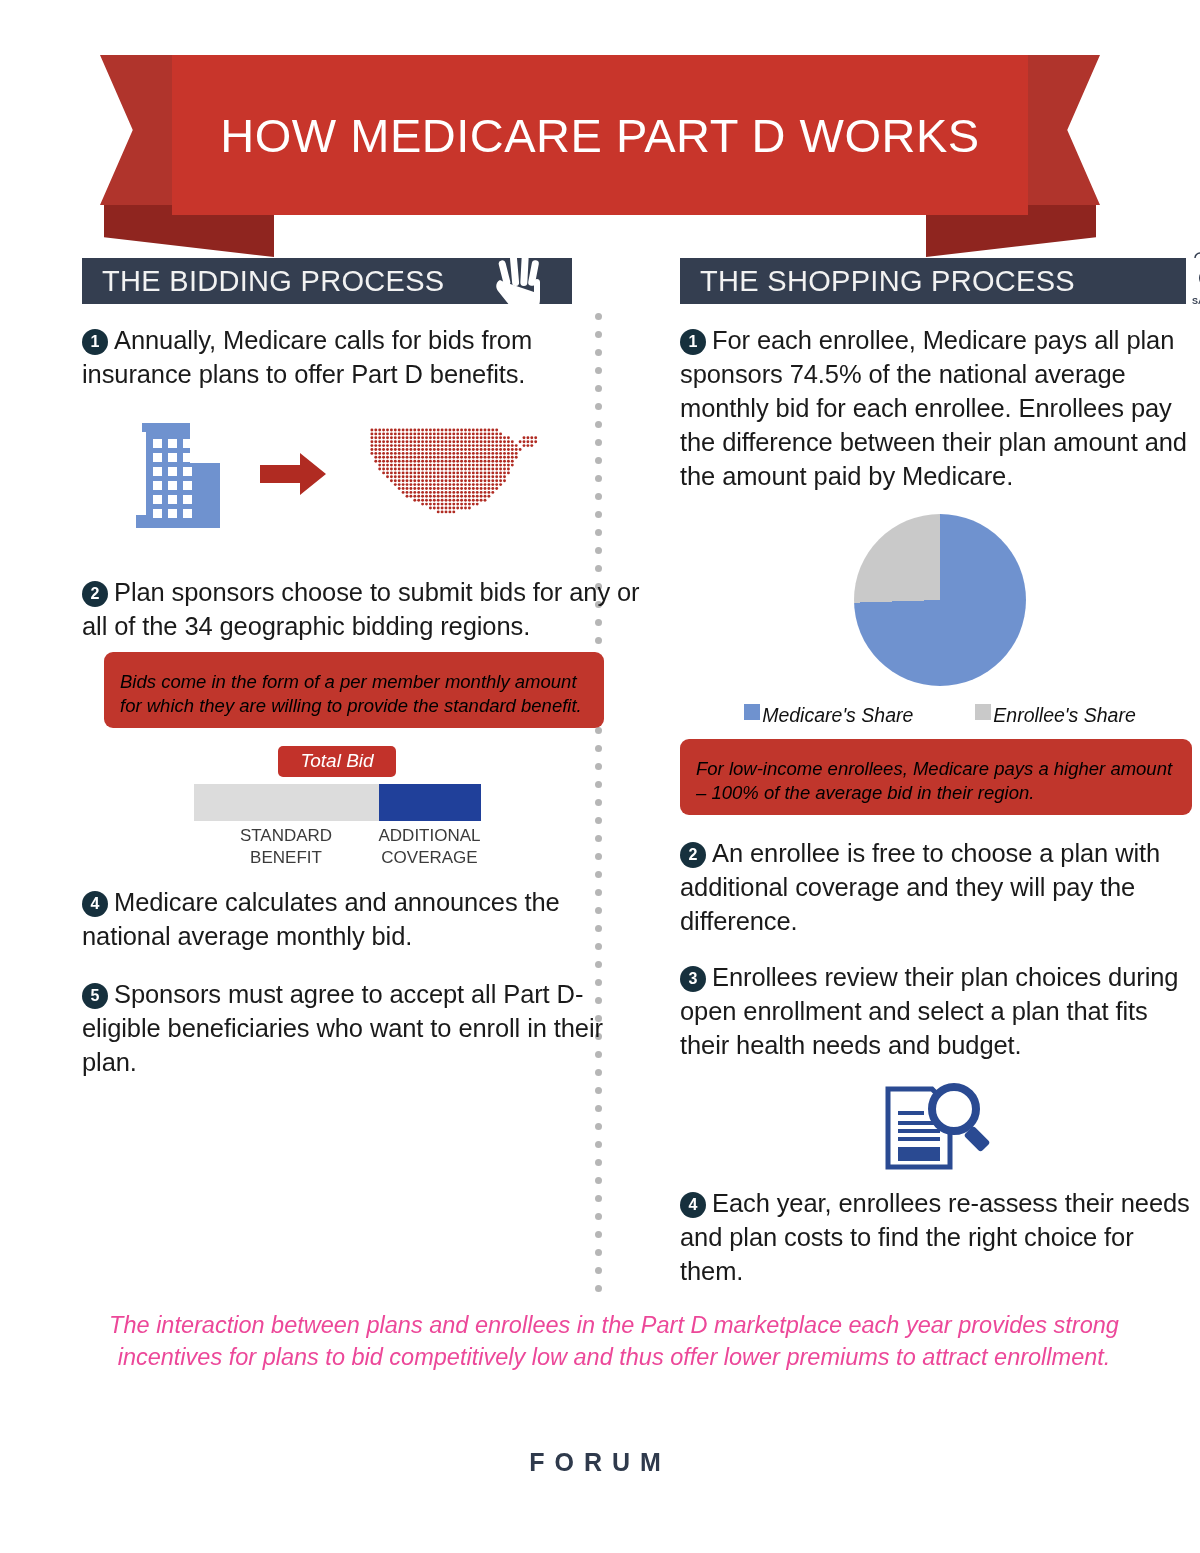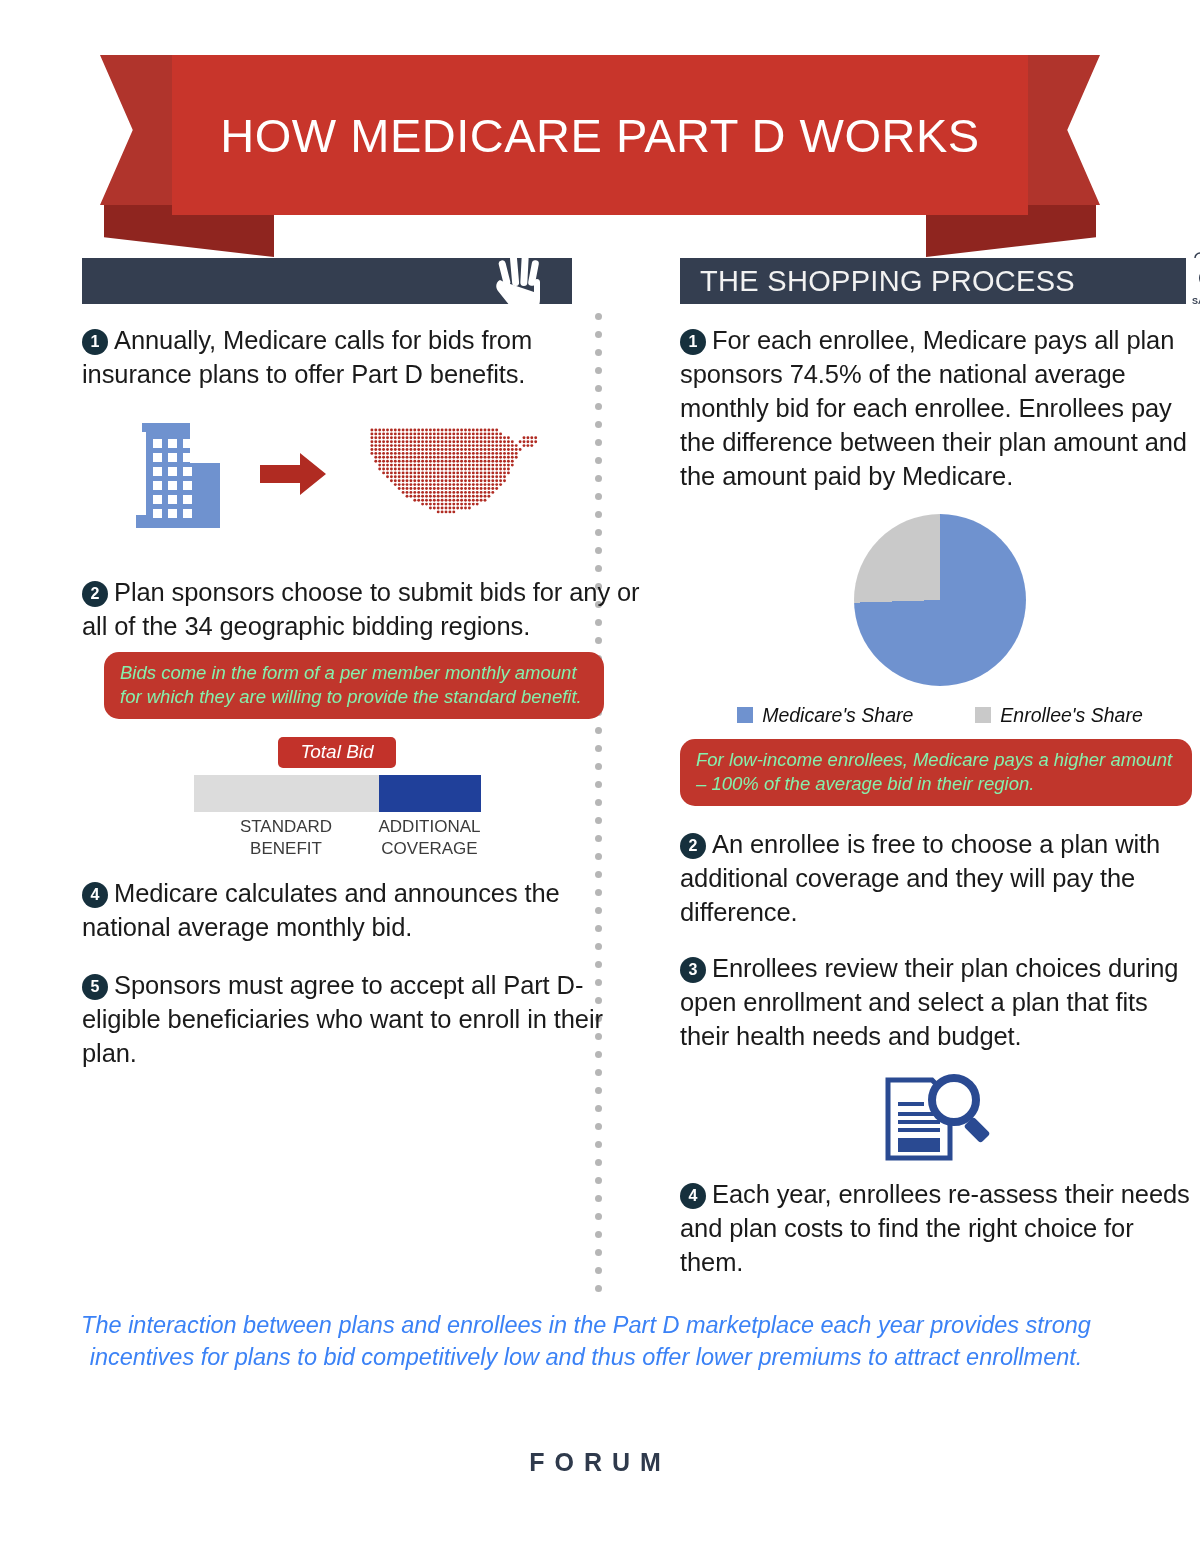--- a/index.html
+++ b/index.html
@@ -135,26 +135,26 @@
     font-weight: bold;
     text-align: center;
     line-height: 26px;
     vertical-align: 2px;
     margin-right: 6px;
   }
 
   
   .callout {
     background: #c0362c;
-    color: #86efac;
-    border-radius: 15px;
+    color: #000000;
+    border-radius: 9px;
     font-style: italic;
     font-size: 18.5px;
     line-height: 1.32;
-    padding: 9px 14px 10px 16px;
+    padding: 18px 14px 10px 16px;
   }
 
   
   .icon-row {
     display: flex;
     align-items: center;
     gap: 40px;
     margin-top: 28px;
     padding-left: 48px;
   }
@@ -203,40 +203,40 @@
       #6f92cf 0deg 268.2deg,
       #c9c9c9 268.2deg 360deg
     );
   }
   .legend {
     display: flex;
     justify-content: center;
     gap: 62px;
     margin-top: 18px;
   }
-  .legend-item { display: flex; align-items: center; gap: 9px; }
+  .legend-item { display: flex; gap: 2px; }
   .legend-swatch { width: 16px; height: 16px; }
   .legend-label {
     font-size: 19.5px;
     font-style: italic;
     color: #111111;
     white-space: nowrap;
   }
 
   
   .doc-icon-row { text-align: center; margin-top: 14px; }
 
   
   .conclusion {
     position: absolute;
     top: 1310px;
-    left: 76px;
+    left: 104px;
     width: 1020px;
     text-align: center;
-    color: #3b82f6;
+    color: #ec4899;
     font-style: italic;
     font-size: 23.5px;
     line-height: 1.35;
   }
 
   
   .footer {
     position: absolute;
     top: 1440px;
     left: 0;
@@ -329,20 +329,21 @@
     <i></i>
     <i></i>
     <i></i>
   </div>
 
 <div class="columns">
 
   <div class="col-left">
 
     <div class="sec-head bidding">
+      <span class="sec-head-label">THE BIDDING PROCESS</span>
       <span class="hand-icon">
         <svg width="54" height="58" viewBox="0 0 54 58">
           <g fill="#ffffff">
             <rect x="7" y="8" width="7" height="26" rx="3.5" transform="rotate(-14 10.5 21)"></rect>
             <rect x="17" y="3" width="7" height="31" rx="3.5" transform="rotate(-5 20.5 18)"></rect>
             <rect x="27" y="3" width="7" height="31" rx="3.5" transform="rotate(3 30.5 18)"></rect>
             <rect x="36" y="8" width="7" height="26" rx="3.5" transform="rotate(11 39.5 21)"></rect>
             <path d="M6 28 C2 30 1 35 4 39 L16 54 C20 58 26 58 32 58 L38 58 C44 58 46 53 46 47 L46 30 C46 26 40 26 40 30 L40 40 L10 30 Z"></path>
           </g>
         </svg>

